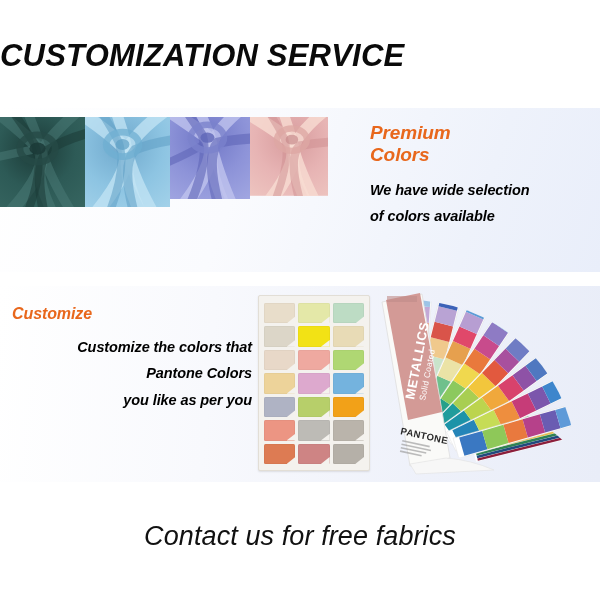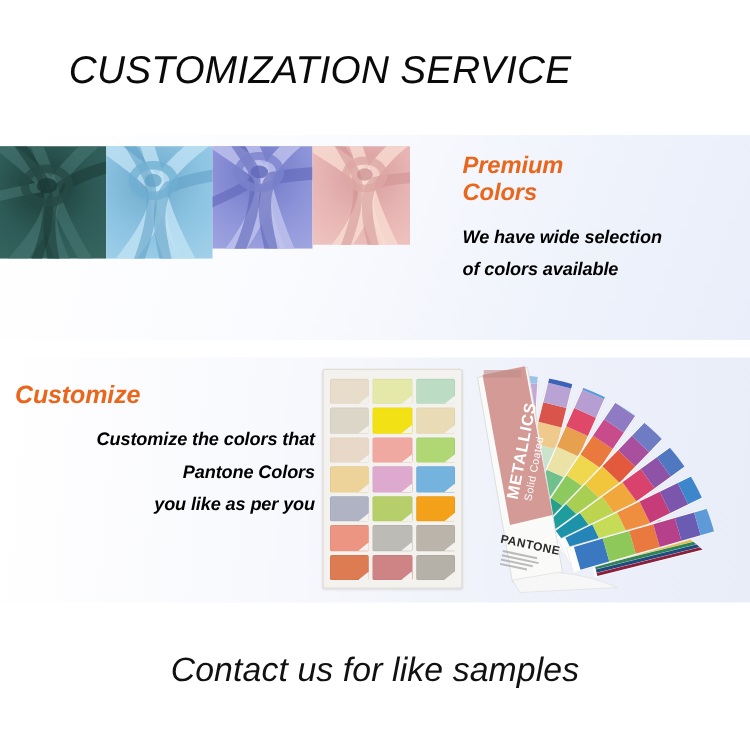--- a/index.html
+++ b/index.html
@@ -31,23 +31,22 @@
     left: 0; top: 286px;
     width: 600px; height: 196px;
     background: linear-gradient(95deg,#ffffff 0%,#f8f9fd 35%,#eef1fa 72%,#e9edf8 100%);
   }
 
   
   .headline {
     position: absolute;
     left: 0; top: 38px;
     width: 512px;
-    text-align: center;
     font-size: 31px;
-    font-weight: normal;
+    font-weight: bold;
     font-style: italic;
     letter-spacing: 0.2px;
     color: #0a0a0a;
     white-space: nowrap;
   }
 
   
   .fabric-strip {
     position: absolute;
     left: 0; top: 117px;
@@ -87,21 +86,21 @@
     letter-spacing: -0.1px;
   }
   .block-fabrics .body-copy { margin-top: 11px; }
 
   
   .block-colors {
     position: absolute;
     left: 12px; top: 305px;
     width: 240px;
   }
-  .block-colors .kicker { font-size: 20px; }
+  .block-colors .kicker { font-size: 16px; }
   .block-colors .body-copy { margin-top: 10px; font-size: 14.5px; line-height: 1.82; text-align: right; }
 
   
   .swatch-card {
     position: absolute;
     left: 258px; top: 295px;
     width: 112px; height: 176px;
     background: #f4f2ee;
     border: 1px solid #e2ded6;
     border-radius: 2px;
@@ -484,15 +483,15 @@
           <rect x="26" y="161.5" width="30" height="1.6" fill="#9A9A9A" opacity="0.65"></rect>
           <rect x="26" y="165" width="26" height="1.6" fill="#9A9A9A" opacity="0.65"></rect>
           <rect x="26" y="168.5" width="22" height="1.6" fill="#9A9A9A" opacity="0.65"></rect>
         </g>
       </g>
 
       <path d="M34 182 L70 176 A150 150 0 0 1 118 188 L40 192 Z" fill="#F7F7F7" stroke="#E0E0E0" stroke-width="0.6"></path>
     </svg>
   </div>
 
-  <div class="footer">Contact us for like samples</div>
+  <div class="footer">Contact us for free fabrics</div>
 
 </div>
 
 </body></html>

